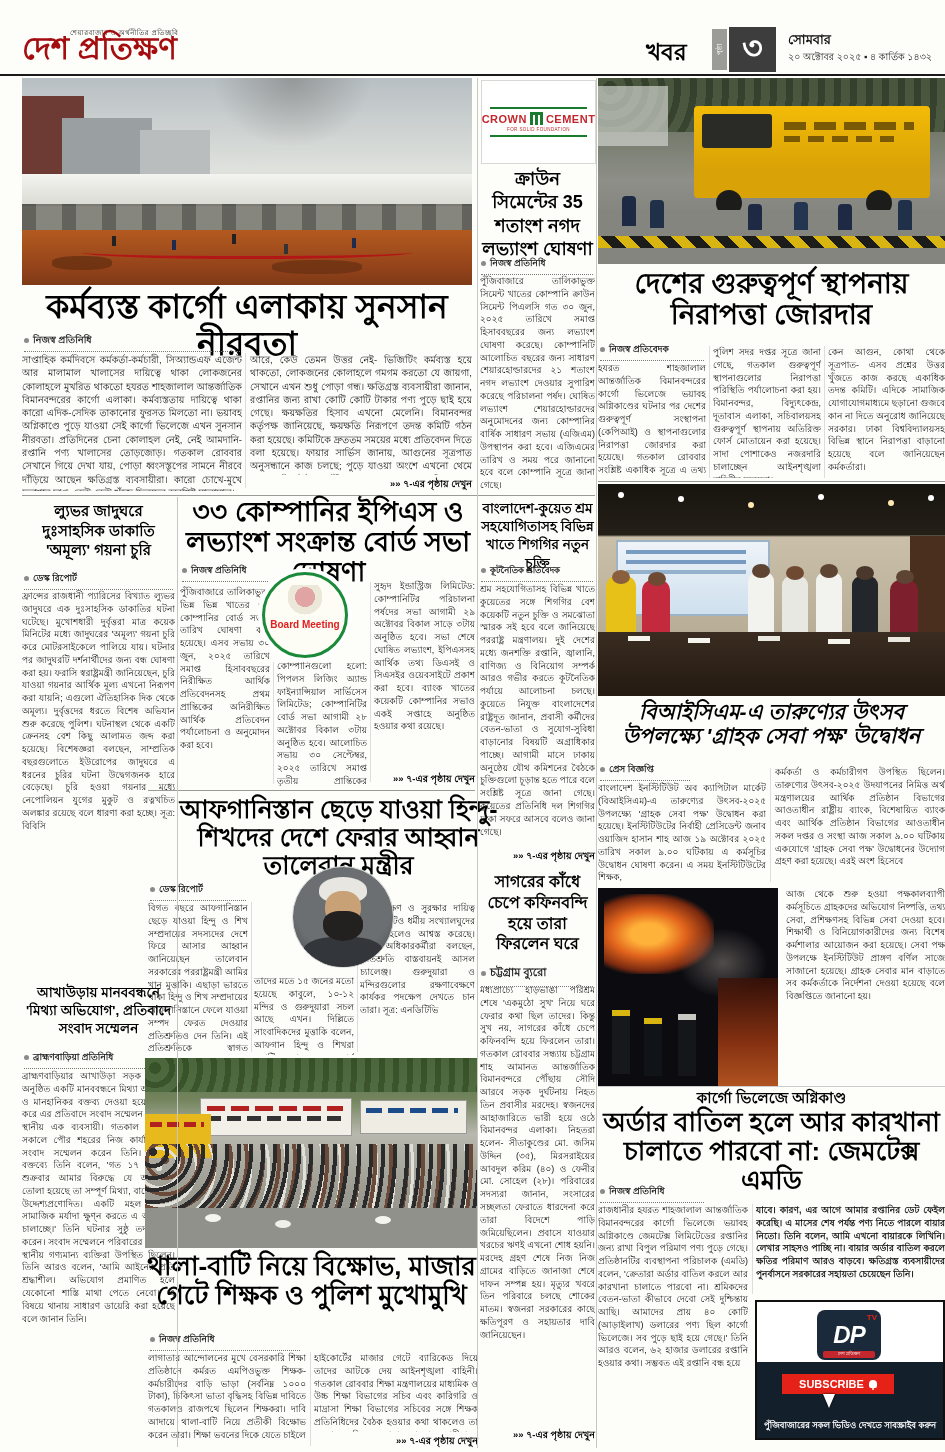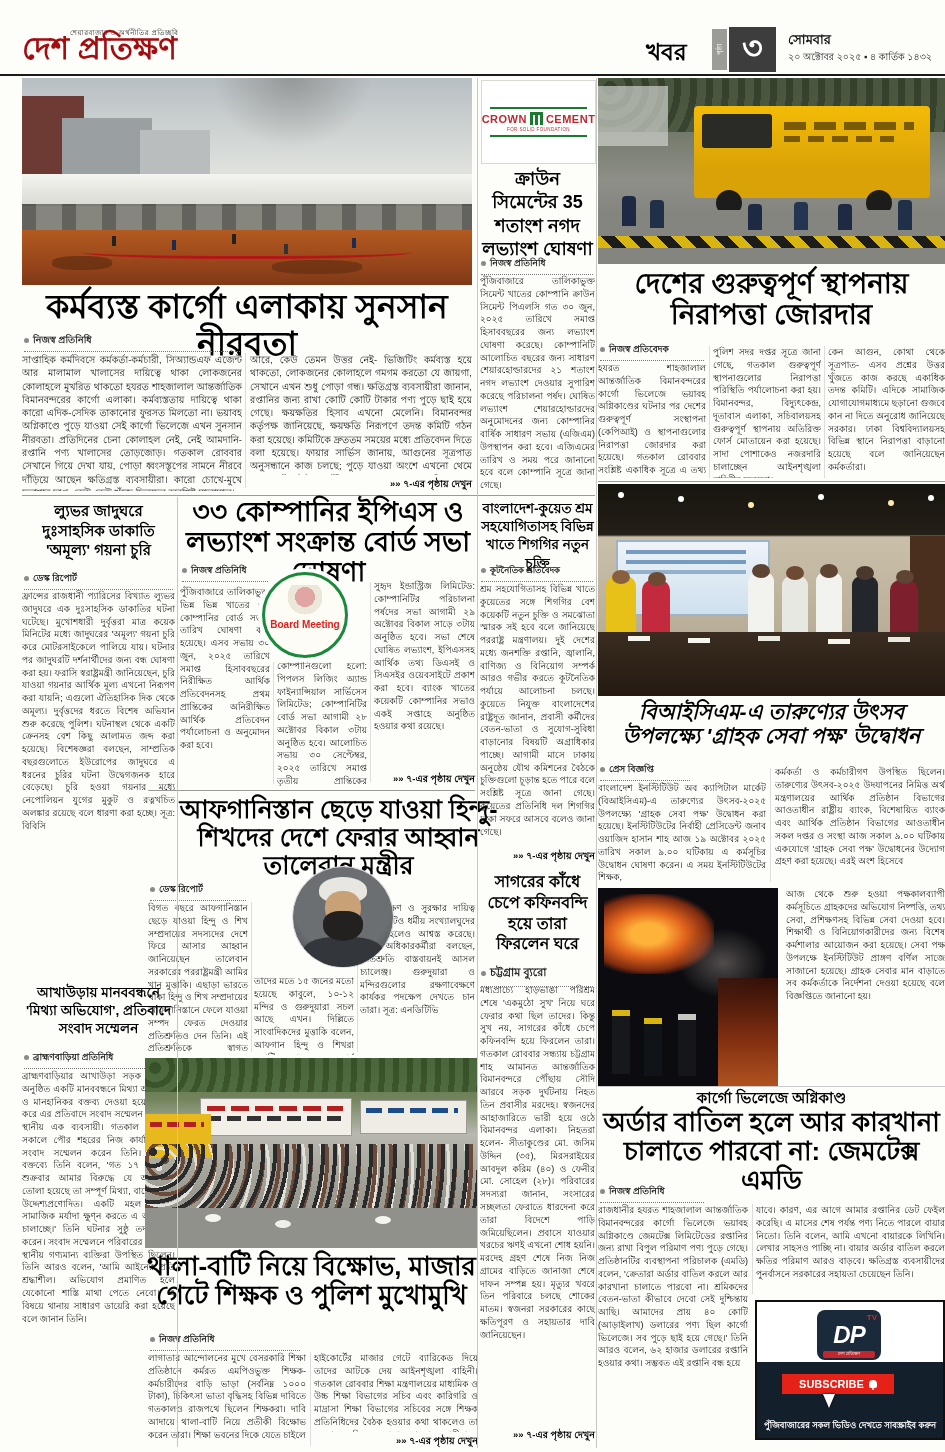--- a/index.html
+++ b/index.html
@@ -242,21 +242,21 @@
     <div class="abs" style="left:46px;top:130px;width:18px;height:6px;background:#d9b511;"></div>
     <div class="abs" style="left:80px;top:126px;width:18px;height:62px;background:#14161a;border-radius:6px 6px 0 0;"></div>
     <div class="abs" style="left:80px;top:126px;width:18px;height:6px;background:#c8c8c2;"></div>
   </div>
   <div class="col col-sm" style="left:786px;top:888px;width:159px;height:196px;">আজ থেকে শুরু হওয়া পক্ষকালব্যাপী কর্মসূচিতে গ্রাহকদের অভিযোগ নিষ্পত্তি, তথ্য সেবা, প্রশিক্ষণসহ বিভিন্ন সেবা দেওয়া হবে। শিক্ষার্থী ও বিনিয়োগকারীদের জন্য বিশেষ কর্মশালার আয়োজন করা হয়েছে। সেবা পক্ষ উপলক্ষে ইনস্টিটিউট প্রাঙ্গণ বর্ণিল সাজে সাজানো হয়েছে। গ্রাহক সেবার মান বাড়াতে সব কর্মকর্তাকে নির্দেশনা দেওয়া হয়েছে বলে বিজ্ঞপ্তিতে জানানো হয়।</div>
 
   <div class="hl" style="left:598px;top:1090px;width:347px;font-size:15px;">কার্গো ভিলেজে অগ্নিকাণ্ড</div>
   <div class="hl" style="left:598px;top:1108px;width:347px;font-size:26px;">অর্ডার বাতিল হলে আর কারখানা চালাতে পারবো না: জেমটেক্স এমডি</div>
   <div class="byline" style="left:600px;top:1184px;width:104px;font-size:9px;"><span class="bdot"></span><span>নিজস্ব প্রতিনিধি</span></div>
   <div class="col col-sm" style="left:598px;top:1204px;width:150px;height:244px;">রাজধানীর হযরত শাহজালাল আন্তর্জাতিক বিমানবন্দরের কার্গো ভিলেজে ভয়াবহ অগ্নিকাণ্ডে জেমটেক্স লিমিটেডের রপ্তানির জন্য রাখা বিপুল পরিমাণ পণ্য পুড়ে গেছে। প্রতিষ্ঠানটির ব্যবস্থাপনা পরিচালক (এমডি) বলেন, 'ক্রেতারা অর্ডার বাতিল করলে আর কারখানা চালাতে পারবো না। শ্রমিকদের বেতন-ভাতা কীভাবে দেবো সেই দুশ্চিন্তায় আছি। আমাদের প্রায় ৪০ কোটি (আড়াইলাখ) ডলারের পণ্য ছিল কার্গো ভিলেজে। সব পুড়ে ছাই হয়ে গেছে।' তিনি আরও বলেন, ৬২ হাজার ডলারের রপ্তানি হওয়ার কথা। সম্ভবত এই রপ্তানি বন্ধ হয়ে</div>
-  <div class="col col-sm" style="left:756px;top:1204px;width:189px;height:90px;">যাবে। কারণ, এর আগে আমার রপ্তানির ডেট ফেইল করেছি। এ মাসের শেষ পর্যন্ত পণ্য নিতে পারলে বায়ার নিতো। তিনি বলেন, আমি এখনো বায়ারকে লিখিনি। লেখার সাহসও পাচ্ছি না। বায়ার অর্ডার বাতিল করলে ক্ষতির পরিমাণ আরও বাড়বে। ক্ষতিগ্রস্ত ব্যবসায়ীদের পুনর্বাসনে সরকারের সহায়তা চেয়েছেন তিনি।</div>
+  <div class="col col-sm" style="left:756px;top:1204px;width:189px;height:90px;font-weight:bold;">যাবে। কারণ, এর আগে আমার রপ্তানির ডেট ফেইল করেছি। এ মাসের শেষ পর্যন্ত পণ্য নিতে পারলে বায়ার নিতো। তিনি বলেন, আমি এখনো বায়ারকে লিখিনি। লেখার সাহসও পাচ্ছি না। বায়ার অর্ডার বাতিল করলে ক্ষতির পরিমাণ আরও বাড়বে। ক্ষতিগ্রস্ত ব্যবসায়ীদের পুনর্বাসনে সরকারের সহায়তা চেয়েছেন তিনি।</div>
 
   <div class="ad">
     <div class="ad-bottom"></div>
     <div class="dp-tile">
       <span class="dp-txt">DP</span>
       <span class="dp-tv">TV</span>
       <span class="dp-band">দেশ প্রতিক্ষণ</span>
     </div>
     <div class="sub-btn">
       <span>SUBSCRIBE</span>

